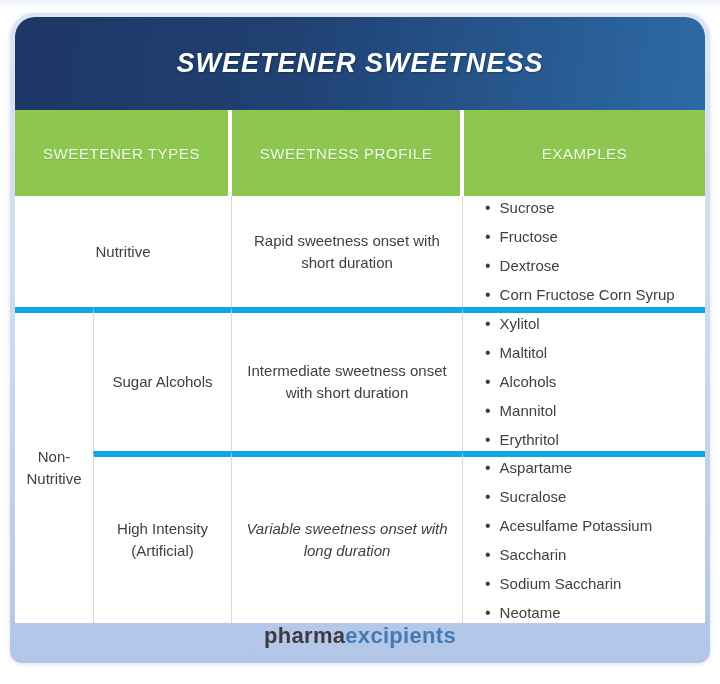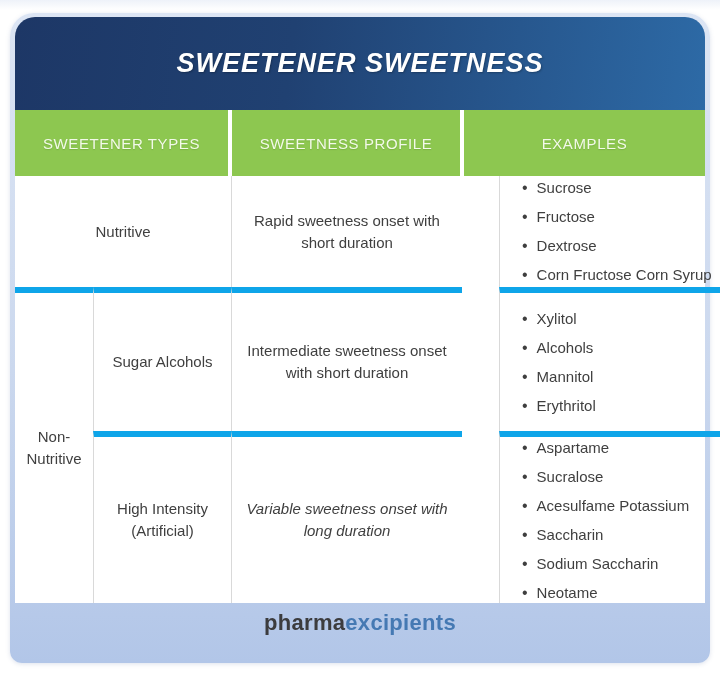--- a/index.html
+++ b/index.html
@@ -33,21 +33,21 @@
     font-weight: bold;
     font-style: italic;
     letter-spacing: 1px;
     text-shadow: 1px 1px 2px rgba(0,0,0,0.25);
   }
   .header-row {
     display: grid;
     grid-template-columns: 213px 228px 1fr;
     gap: 4px;
     background: #ffffff;
-    height: 66px;
+    height: 86px;
   }
   .header-cell {
     background: #8dc750;
     color: #f3fae9;
     display: flex; align-items: center; justify-content: center;
     font-size: 15px;
     letter-spacing: 0.6px;
     text-shadow: 0 1px 1px rgba(90,140,40,0.35);
   }
   .grid {
@@ -73,37 +73,36 @@
   .c-sugar       { grid-column: 2; grid-row: 2; }
   .c-profile2    { grid-column: 3; grid-row: 2; }
   .c-examples2   { grid-column: 4; grid-row: 2; }
   .c-high        { grid-column: 2; grid-row: 3; }
   .c-profile3    { grid-column: 3; grid-row: 3; font-style: italic; }
   .c-examples3   { grid-column: 4; grid-row: 3; }
   .examples-cell {
     justify-content: flex-start;
     text-align: left;
     padding-left: 22px;
-    margin-left: 37px;
   }
   .examples-cell ul { list-style: none; }
   .examples-cell li {
     display: flex; align-items: center;
     height: 29px;
     white-space: nowrap;
   }
   .examples-cell li::before {
     content: "\2022";
     margin-right: 9px;
     font-size: 16px;
     color: #3f3f3f;
   }
   .footer-band {
     height: 40px;
-    display: flex; align-items: center; justify-content: center;
+    display: flex; align-items: flex-start; justify-content: center;
   }
   .brand {
     font-size: 22px;
     font-weight: bold;
     letter-spacing: 0.3px;
   }
   .brand-dark { color: #3c3c3e; }
   .brand-blue { color: #4579b3; }
 </style>
 </head>
@@ -134,20 +133,21 @@
           <li>Corn Fructose Corn Syrup</li>
         </ul>
       </div>
 
       <div class="cell c-nonnutritive bt">Non-Nutritive</div>
       <div class="cell c-sugar bt bl">Sugar Alcohols</div>
       <div class="cell c-profile2 bt bl">Intermediate sweetness onset with short duration</div>
       <div class="cell examples-cell c-examples2 bt bl">
         <ul>
           <li>Xylitol</li>
+          <li>Maltitol</li>
           <li>Alcohols</li>
           <li>Mannitol</li>
           <li>Erythritol</li>
         </ul>
       </div>
 
       <div class="cell c-high bt bl">High Intensity (Artificial)</div>
       <div class="cell c-profile3 bt bl">Variable sweetness onset with long duration</div>
       <div class="cell examples-cell c-examples3 bt bl">
         <ul>

